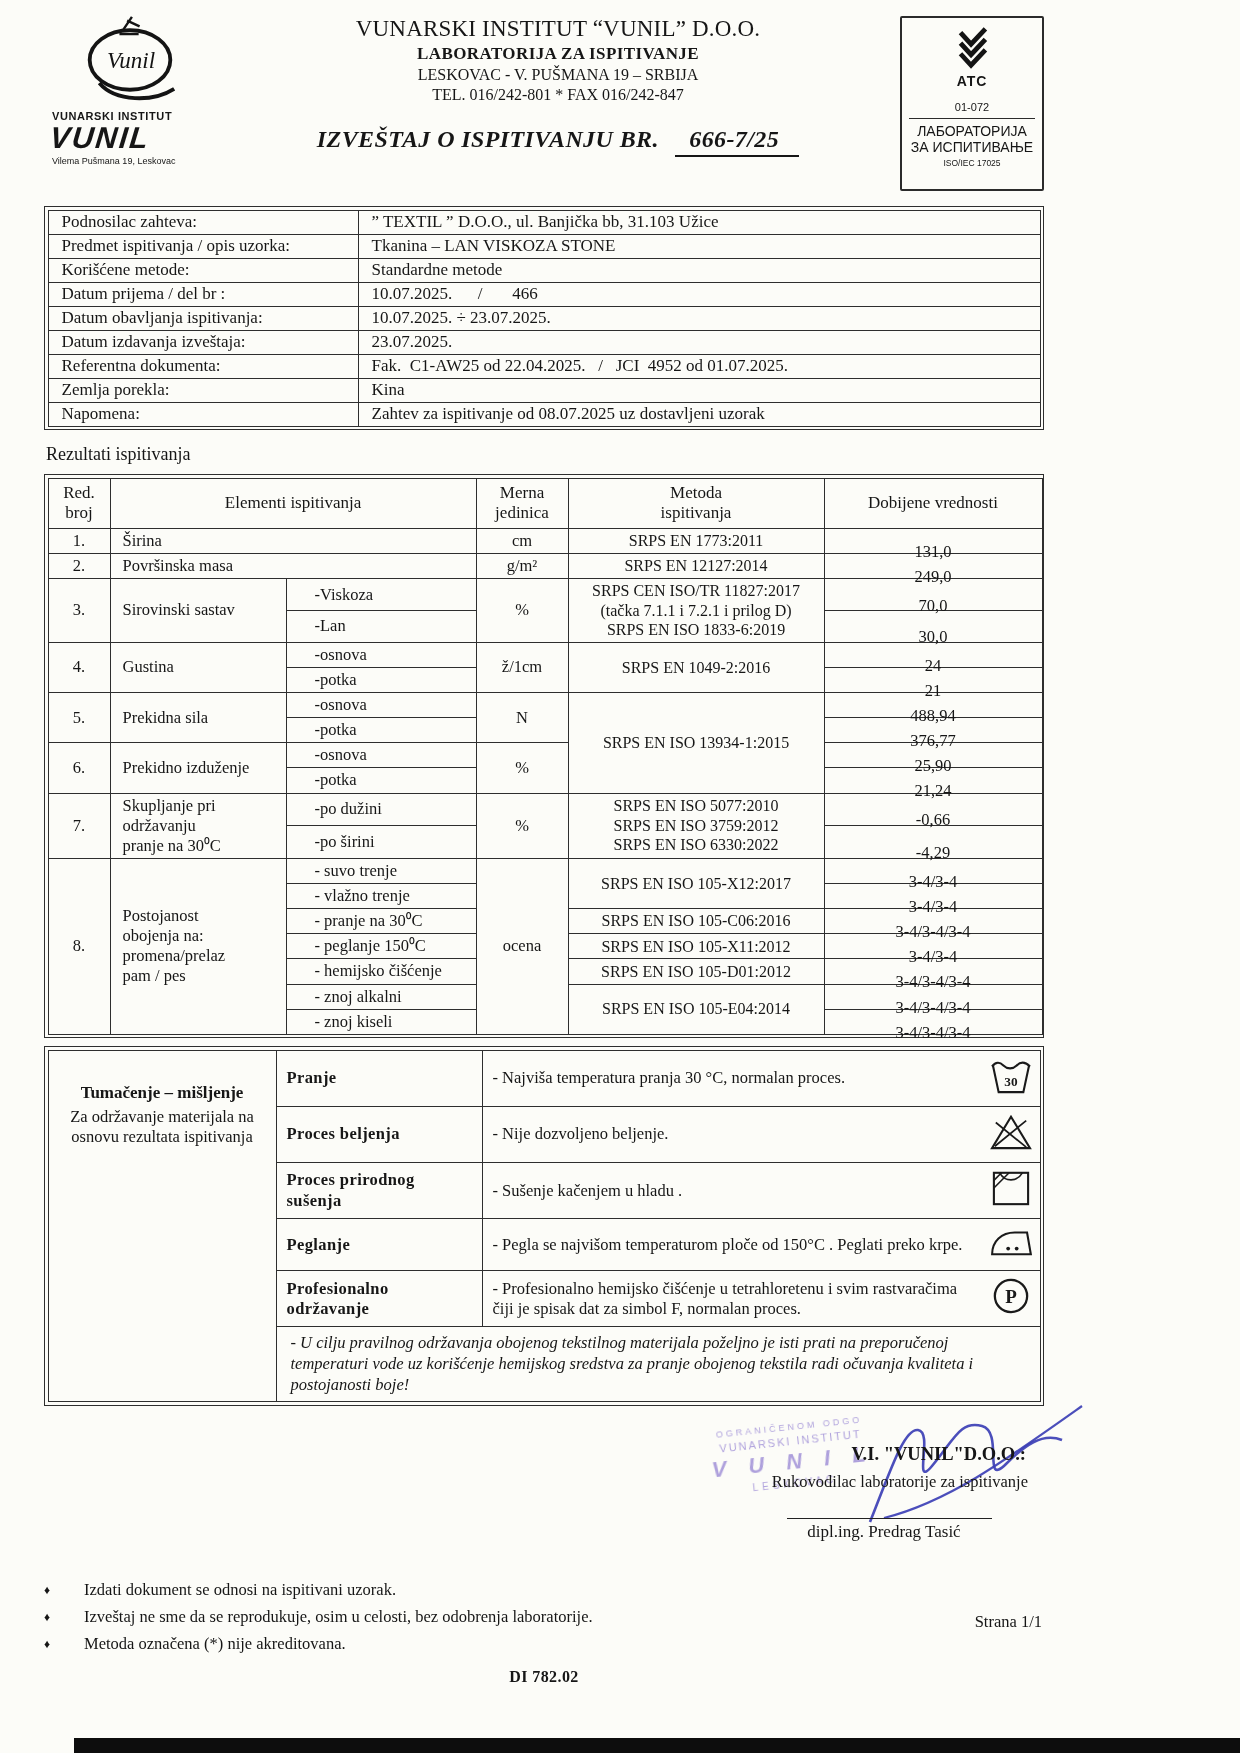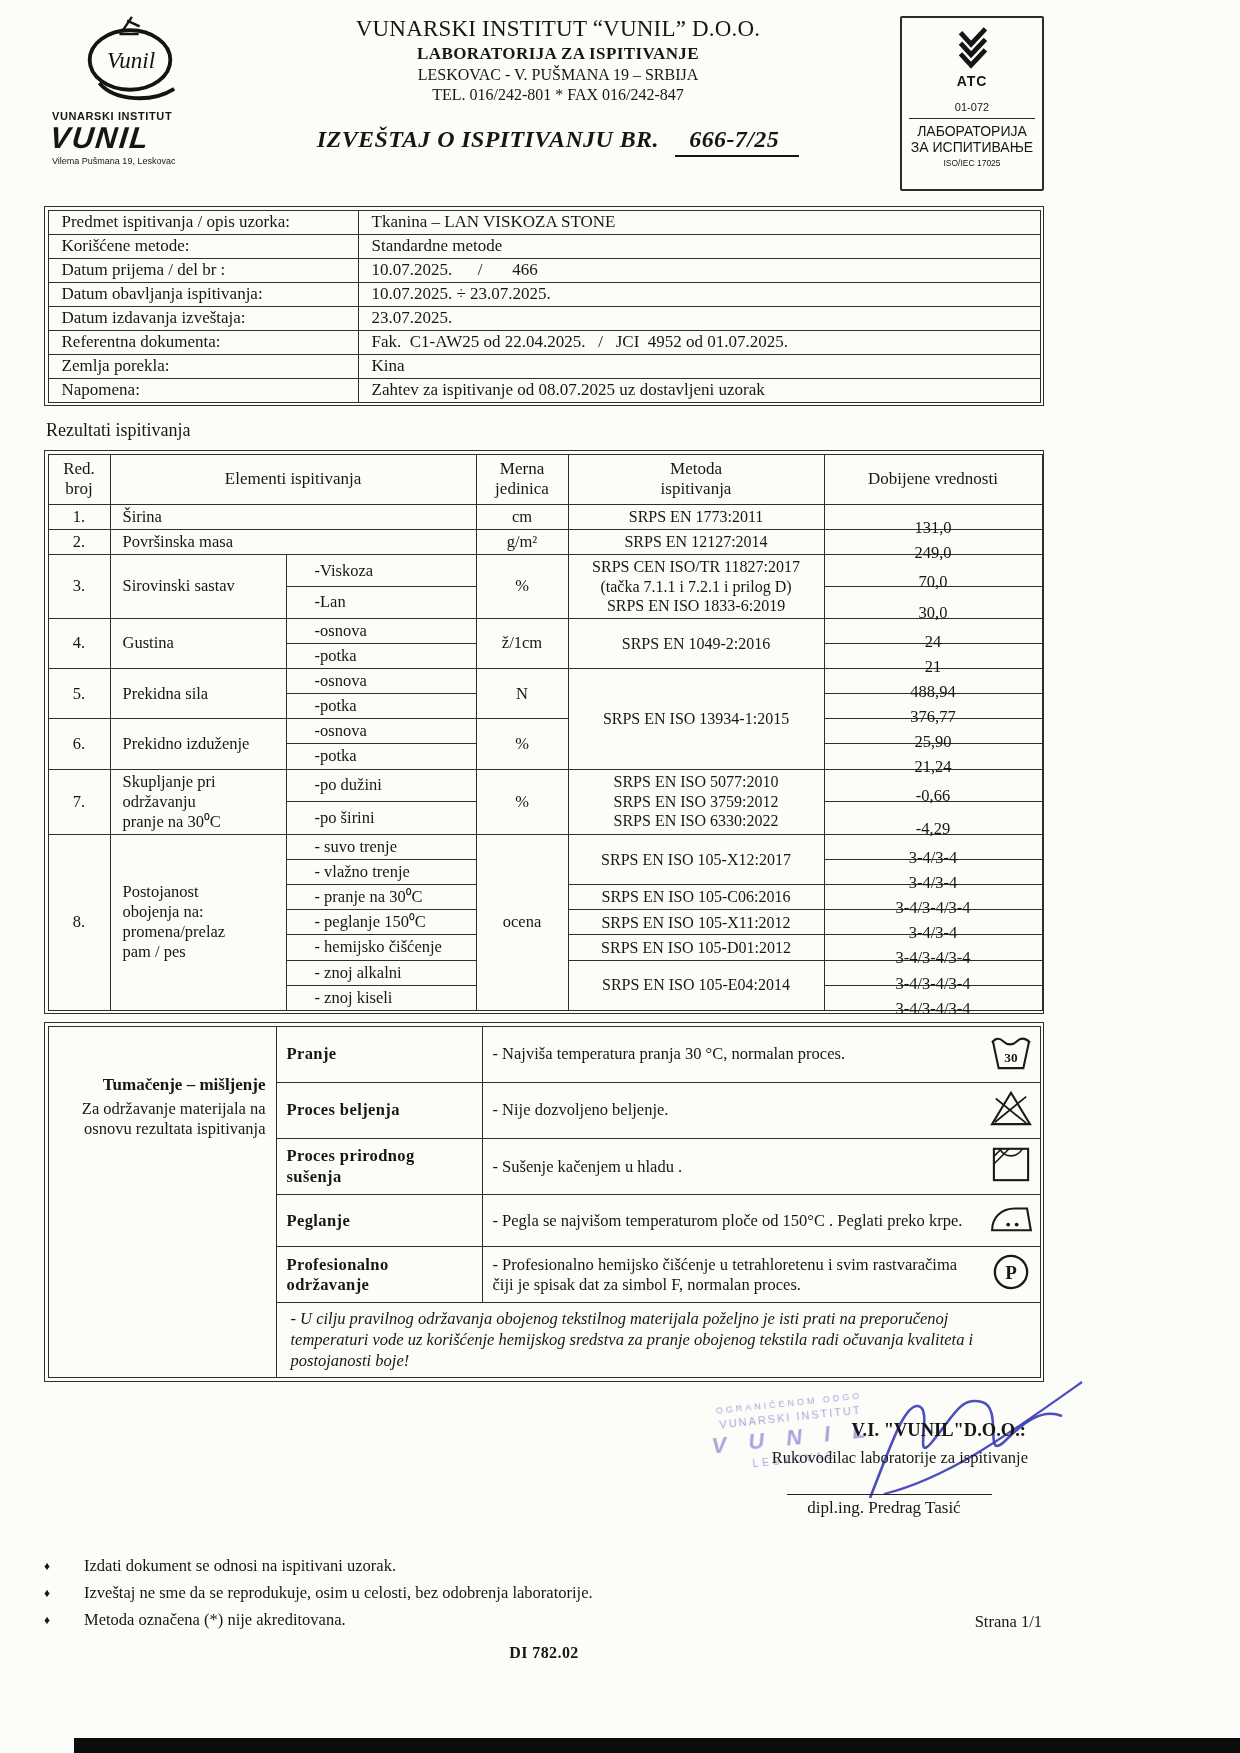--- a/index.html
+++ b/index.html
@@ -42,21 +42,21 @@
   .res td{border:1.2px solid #2e2e2e;font-size:16.5px;padding:2px 4px;line-height:1.22;vertical-align:middle;}
   .res .rhead td{text-align:center;font-size:17px;padding:4px 2px;}
   .res .c{text-align:center;}
   .res .el{text-align:left;padding-left:12px;}
   .res .sub{text-align:left;padding-left:28px;}
   .res .met{font-size:16px;text-align:center;}
   .vs{display:inline-block;transform:translateY(11px);}
 
   .interp-wrap{margin-top:8px;}
   .interp td{border:1.2px solid #2e2e2e;font-size:16.5px;padding:6px 10px;vertical-align:middle;line-height:1.22;}
-  .interp .left{width:228px;text-align:right;vertical-align:top;padding-top:48px;}
+  .interp .left{width:228px;text-align:center;vertical-align:top;padding-top:32px;}
   .interp .t1{font-weight:bold;font-size:17px;margin-bottom:3px;}
   .interp .t2{font-size:16.5px;}
   .interp .lab{width:206px;height:30px;}
   .interp .desc{border-right:none;}
   .interp .ico{border-left:none;width:58px;text-align:center;padding:6px 6px;}
   .interp .note{font-style:italic;padding:6px 14px;line-height:1.25;}
 
   
   .sig{position:relative;height:150px;margin-top:14px;}
   .s-co{position:absolute;right:18px;top:24px;font-weight:bold;font-size:18.5px;}
@@ -120,20 +120,24 @@
         <div class="acc-div"></div>
         <div class="acc-l1">ЛАБОРАТОРИЈА</div>
         <div class="acc-l2">ЗА ИСПИТИВАЊЕ</div>
         <div class="acc-std">ISO/IEC 17025</div>
       </div>
     </div>
 
     <div class="wrap info-wrap">
       <table class="info">
         <tbody>
+          <tr>
+              <td class="l">Podnosilac zahteva:</td>
+              <td>” TEXTIL ” D.O.O., ul. Banjička bb, 31.103 Užice</td>
+            </tr>
           <tr>
               <td class="l">Predmet ispitivanja / opis uzorka:</td>
               <td>Tkanina – LAN VISKOZA STONE</td>
             </tr>
           <tr>
               <td class="l">Korišćene metode:</td>
               <td>Standardne metode</td>
             </tr>
           <tr>
               <td class="l">Datum prijema / del br :</td>

